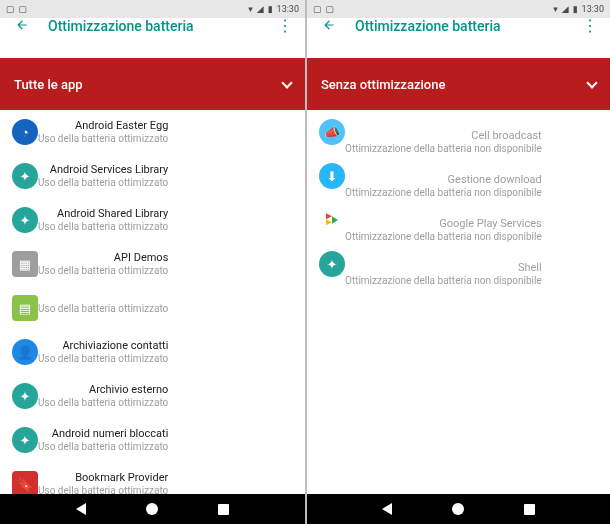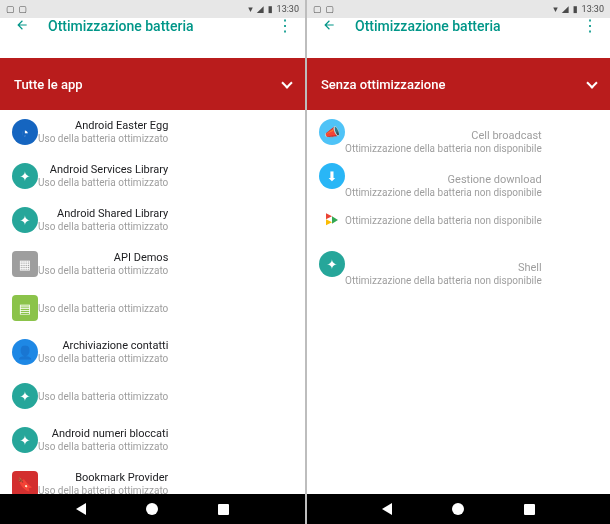--- a/index.html
+++ b/index.html
@@ -228,20 +228,21 @@
           <div class="texts">
             <div class="primary">Archiviazione contatti</div>
             <div class="secondary">Uso della batteria ottimizzato</div>
           </div>
         </div>
         <div class="row">
           <div class="avatar" style="background: rgb(38, 166, 154);">
             <span class="glyph">✦</span>
           </div>
           <div class="texts">
+            <div class="primary">Archivio esterno</div>
             <div class="secondary">Uso della batteria ottimizzato</div>
           </div>
         </div>
         <div class="row">
           <div class="avatar" style="background: rgb(38, 166, 154);">
             <span class="glyph">✦</span>
           </div>
           <div class="texts">
             <div class="primary">Android numeri bloccati</div>
             <div class="secondary">Uso della batteria ottimizzato</div>
@@ -321,20 +322,21 @@
         <div class="row">
           <div class="avatar square" style="background: rgb(255, 255, 255);">
             <svg width="18" height="18" viewBox="0 0 24 24">
               <path fill="#ea4335" d="M4 3l8 4-8 4z"></path>
               <path fill="#fbbc04" d="M4 11l8 4-8 4z"></path>
               <path fill="#34a853" d="M12 7l8 5-8 5z"></path>
               <path fill="#4285f4" d="M4 3l16 9-16 9z" opacity="0"></path>
             </svg>
           </div>
           <div class="texts">
+            <div class="primary dim">Google Play Services</div>
             <div class="secondary">Ottimizzazione della batteria non disponibile</div>
           </div>
         </div>
         <div class="row">
           <div class="avatar" style="background: rgb(38, 166, 154);">
             <span class="glyph">✦</span>
           </div>
           <div class="texts">
             <div class="primary dim">Shell</div>
             <div class="secondary">Ottimizzazione della batteria non disponibile</div>

